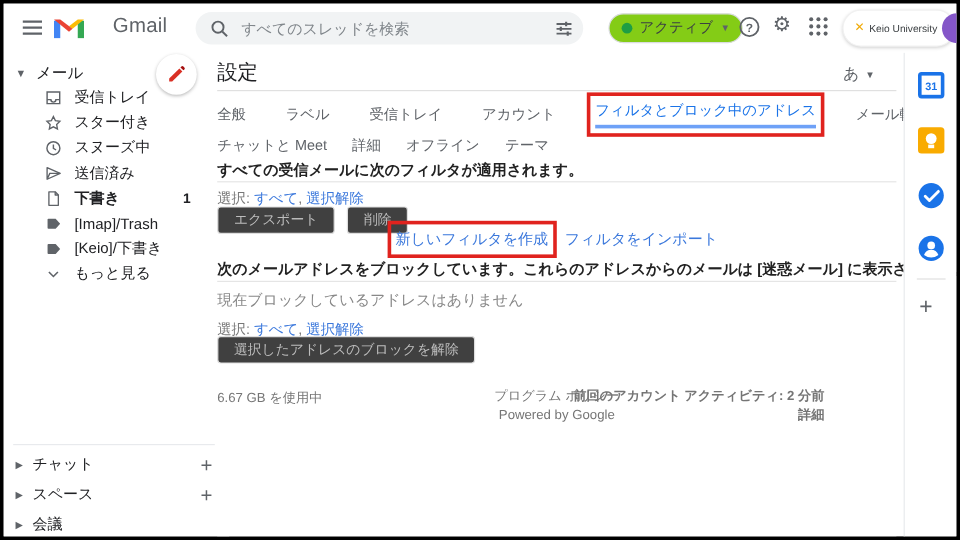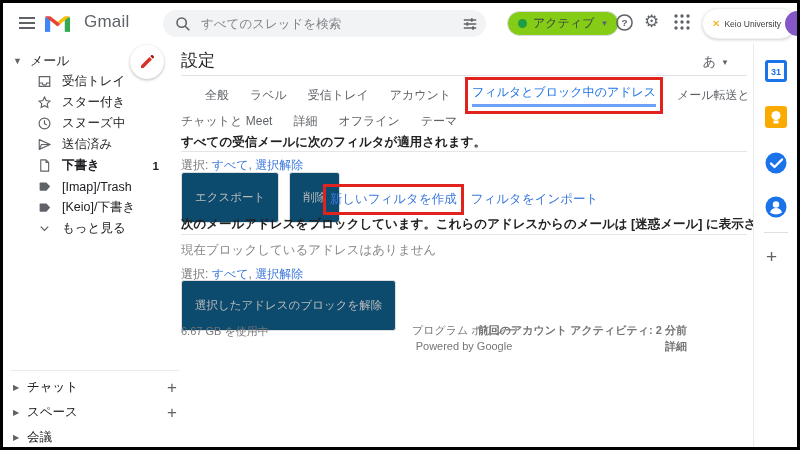--- a/index.html
+++ b/index.html
@@ -3,21 +3,21 @@
 <meta charset="utf-8">
 <style>
   * { margin:0; padding:0; box-sizing:border-box; }
   html,body { width:800px; height:450px; }
   body { font-family:"Liberation Sans","DejaVu Sans",sans-serif; background:#000; }
   .page { position:relative; width:800px; height:450px; background:#fff; border:3px solid #000; overflow:hidden; }
 
   
   .header { position:absolute; top:0; left:0; right:0; height:41px; background:#fff; }
   .hamburger { position:absolute; left:14px; top:10px; width:20px; height:20px; color:#5f6368; cursor:pointer; }
-  .logo { position:absolute; left:42px; top:9px; display:flex; align-items:center; gap:14px; }
+  .logo { position:absolute; left:42px; top:9px; display:flex; align-items:center; gap:24px; }
   .logo-text { font-size:17px; color:#5f6368; letter-spacing:.2px; }
   .searchbox { position:absolute; left:160px; top:7px; width:323px; height:27px; background:#f1f3f4; border-radius:14px; display:flex; align-items:center; padding:0 8px 0 12px; }
   .searchbox input { flex:1; border:none; outline:none; background:transparent; font-size:12.5px; color:#202124; margin-left:10px; font-family:inherit; }
   .searchbox input::placeholder { color:#80868b; }
   .icon-btn { color:#5f6368; cursor:pointer; display:inline-flex; align-items:center; justify-content:center; }
   .status-pill { position:absolute; left:504px; top:8px; height:25px; border:1px solid #dadce0; border-radius:13px; background:#84cc16; display:flex; align-items:center; gap:6px; padding:0 10px; cursor:pointer; }
   .status-dot { width:9px; height:9px; border-radius:50%; background:#1e9e44; }
   .status-text { font-size:12px; color:#3c4043; }
   .caret-down { font-size:8px; color:#5f6368; }
   .hd-help { position:absolute; left:612px; top:10px; }
@@ -46,35 +46,35 @@
   .group-row .tri { font-size:8px; color:#5f6368; width:14px; }
   .group-row .glabel { font-size:12.5px; color:#202124; }
   .group-row .plus { margin-left:auto; font-size:17px; color:#5f6368; font-weight:400; cursor:pointer; }
 
   
   .main { position:absolute; left:178px; top:41px; width:566px; bottom:0; background:#fff; }
   .page-title { position:absolute; top:5px; left:0; font-size:17px; color:#202124; }
   .lang-sel { position:absolute; top:9px; right:18px; display:flex; align-items:center; gap:5px; cursor:pointer; }
   .lang-sel .lang { font-size:13px; color:#5f6368; }
   .title-divider { position:absolute; top:31px; left:0; right:0; border-top:1px solid #e0e0e0; }
-  .tabs1 { position:absolute; top:36px; left:0; right:0; height:30px; display:flex; align-items:center; gap:21px;margin-left:24px; }
+  .tabs1 { position:absolute; top:36px; left:0; right:0; height:30px; display:flex; align-items:center; gap:33px; }
   .tabs2 { position:absolute; top:66px; left:0; right:0; height:22px; display:flex; align-items:center; gap:21px; }
   .tab { font-size:12px; color:#5f6368; cursor:pointer; white-space:nowrap; }
   .tab.active { color:#1a73e8; }
   .tab.active .tinner { display:inline-block; padding-bottom:3px; border-bottom:3px solid #6ea1f7;text-align:center; }
   .annotated { outline:3px solid #e0231e; outline-offset:4px; }
 
   .sec-head { position:absolute; left:0; right:0; font-size:12.5px; font-weight:bold; color:#222; white-space:nowrap; }
   .h-filters { top:90px; }
   .div1 { position:absolute; top:107px; left:0; right:0; border-top:1px solid #e5e5e5; }
   .select-row { position:absolute; left:0; font-size:12px; color:#777; }
   .sr1 { top:113px; }
   .link { color:#3b78dc; cursor:pointer; text-decoration:none; }
   .btn-row { position:absolute; top:128px; left:0; display:flex; gap:10px; }
-  .gbtn { font-size:11.5px; color:#bdbdbd; background:#0c4a6e; border:1px solid #dedede; border-radius:3px; padding:17px 13px; cursor:pointer; font-family:Liberation Serif, serif; }
+  .gbtn { font-size:11.5px; color:#bdbdbd; background:#404040; border:1px solid #dedede; border-radius:3px; padding:3px 13px; cursor:pointer; font-family:Liberation Serif, serif; }
   .create-row { position:absolute; top:147px; left:0; right:0; display:flex; justify-content:center; align-items:center; gap:14px; font-size:12.5px; }
   .h-blocked { top:172px; }
   .div2 { position:absolute; top:190px; left:0; right:0; border-top:1px solid #e5e5e5; }
   .empty-text { position:absolute; top:198px; left:0; font-size:12.5px; color:#888; }
   .sr2 { top:222px; }
   .btn-unblock { position:absolute; top:236px; left:0; }
 
   .footer { position:absolute; top:278px; left:0; right:0; font-size:11px; color:#757575; }
   .f-left { position:absolute; left:0; top:2px; }
   .f-center { position:absolute; left:0; right:0; text-align:center; }

